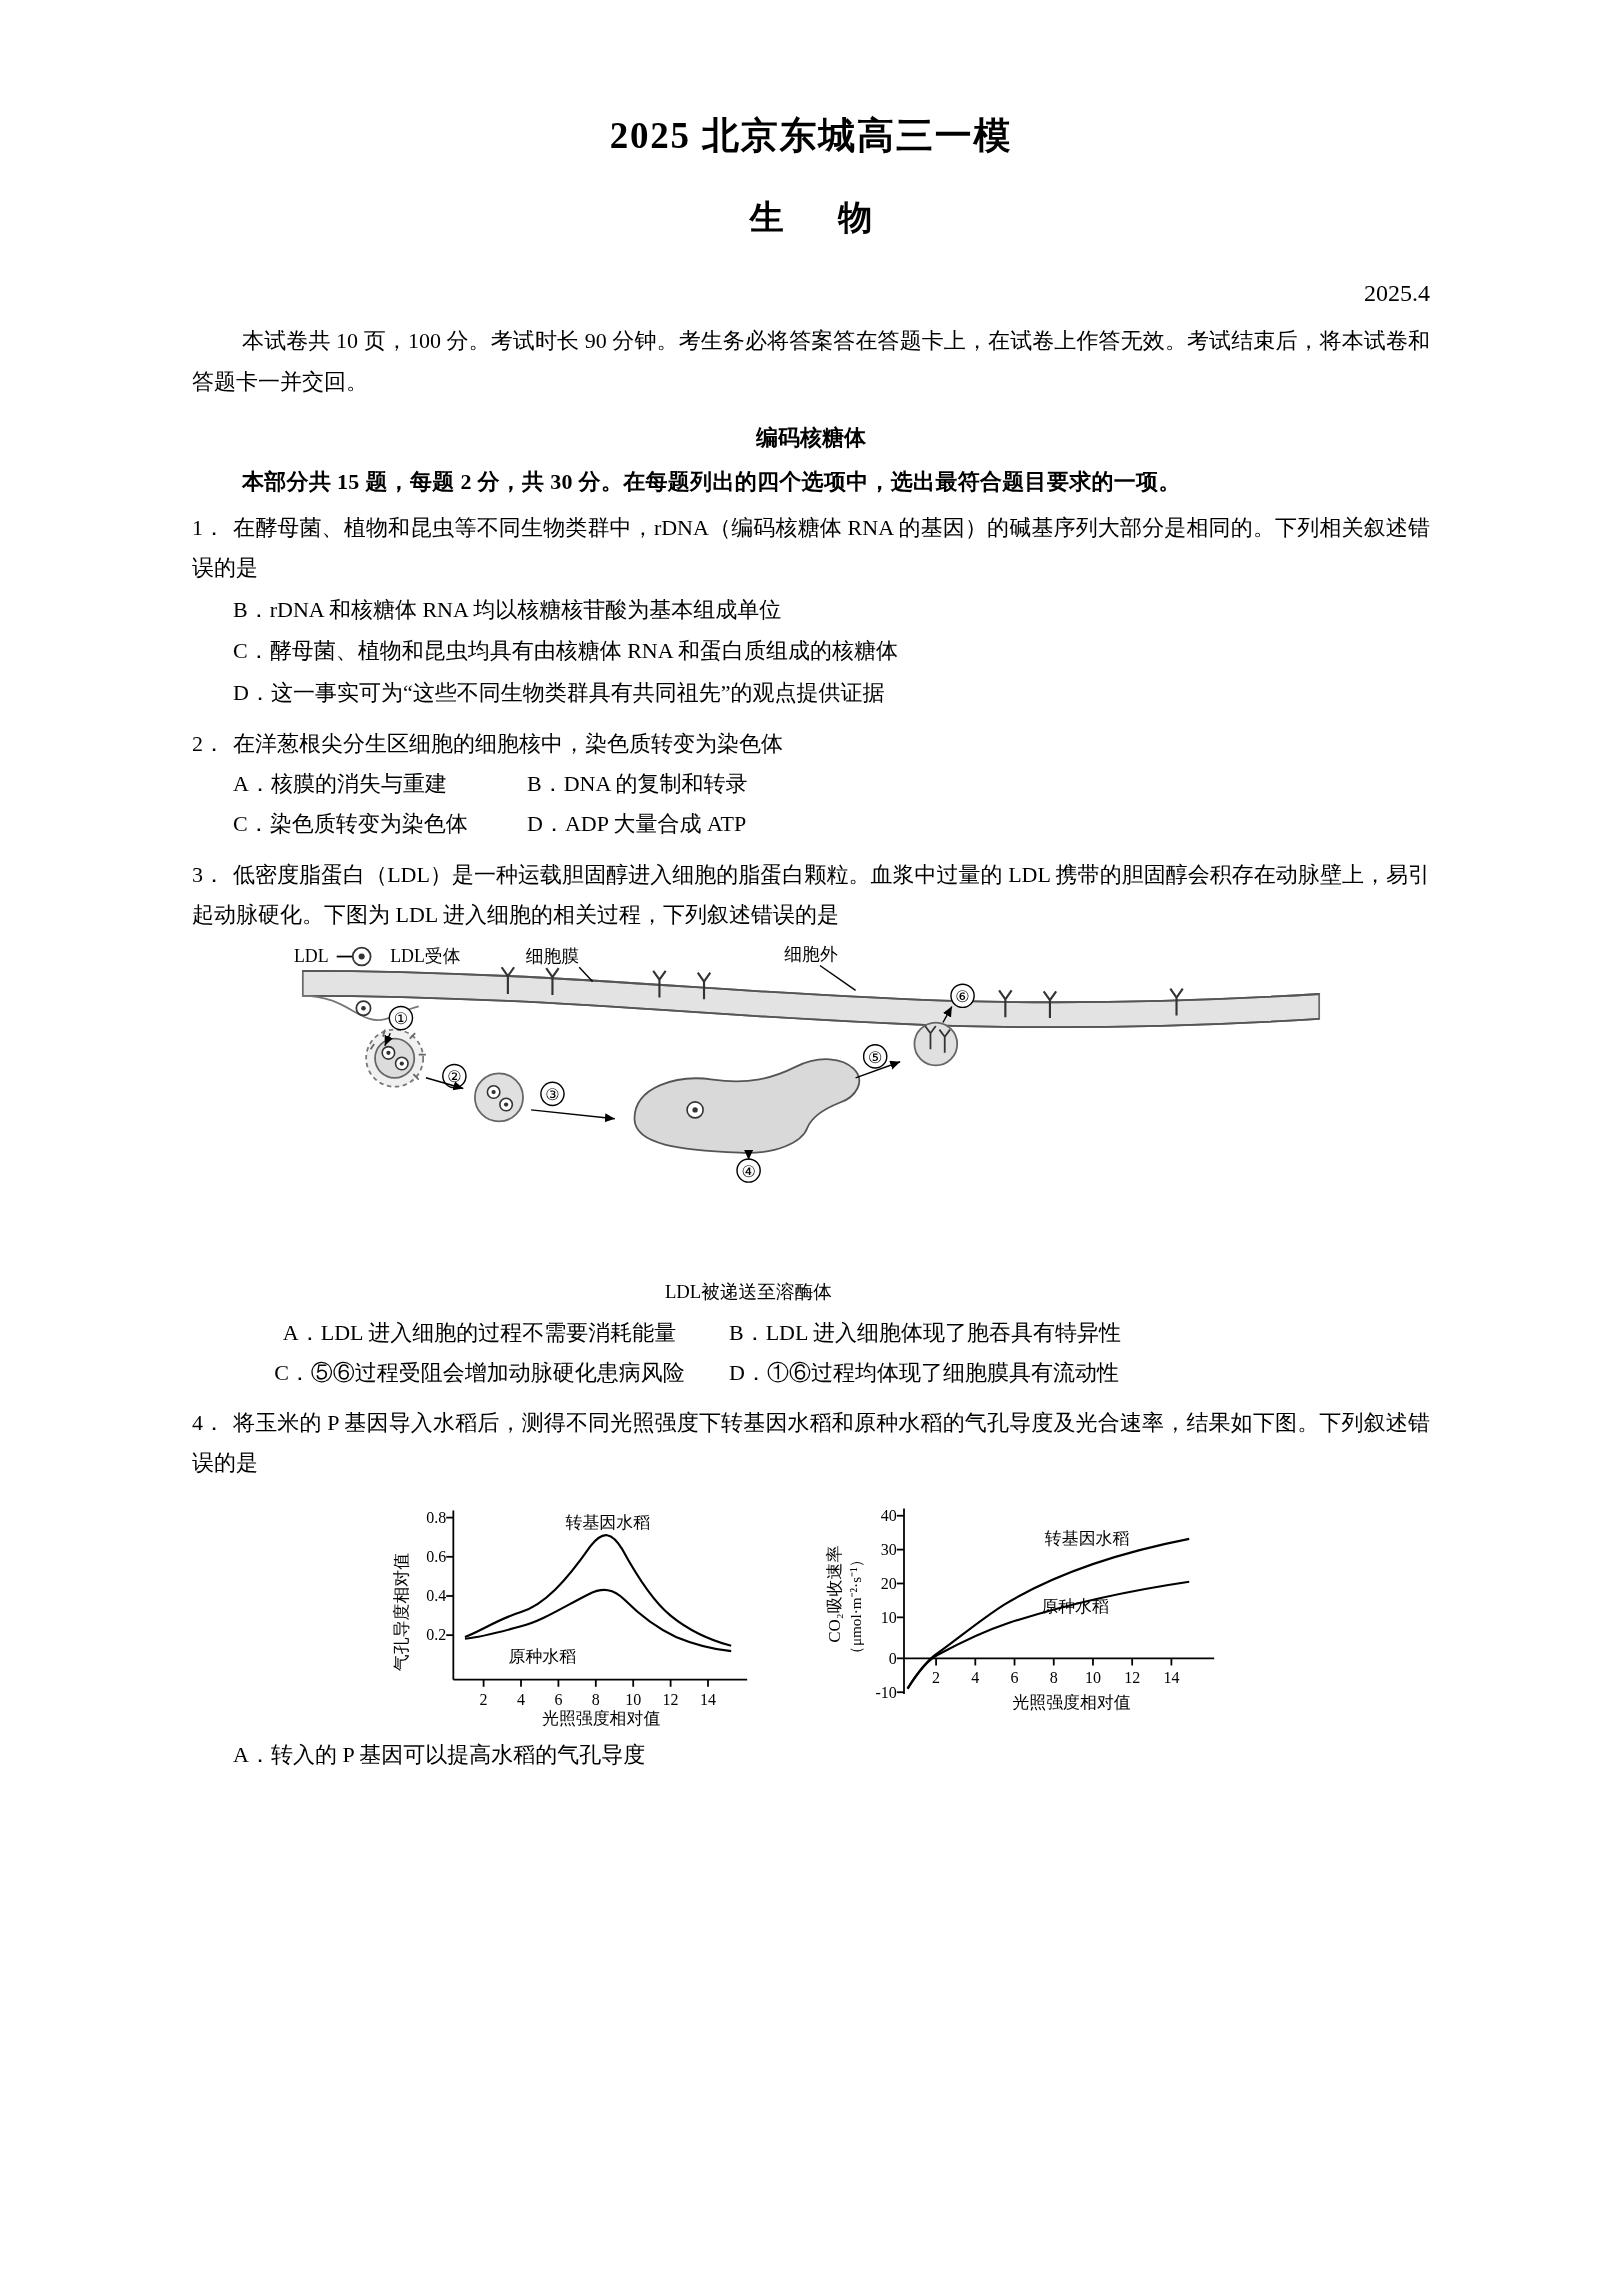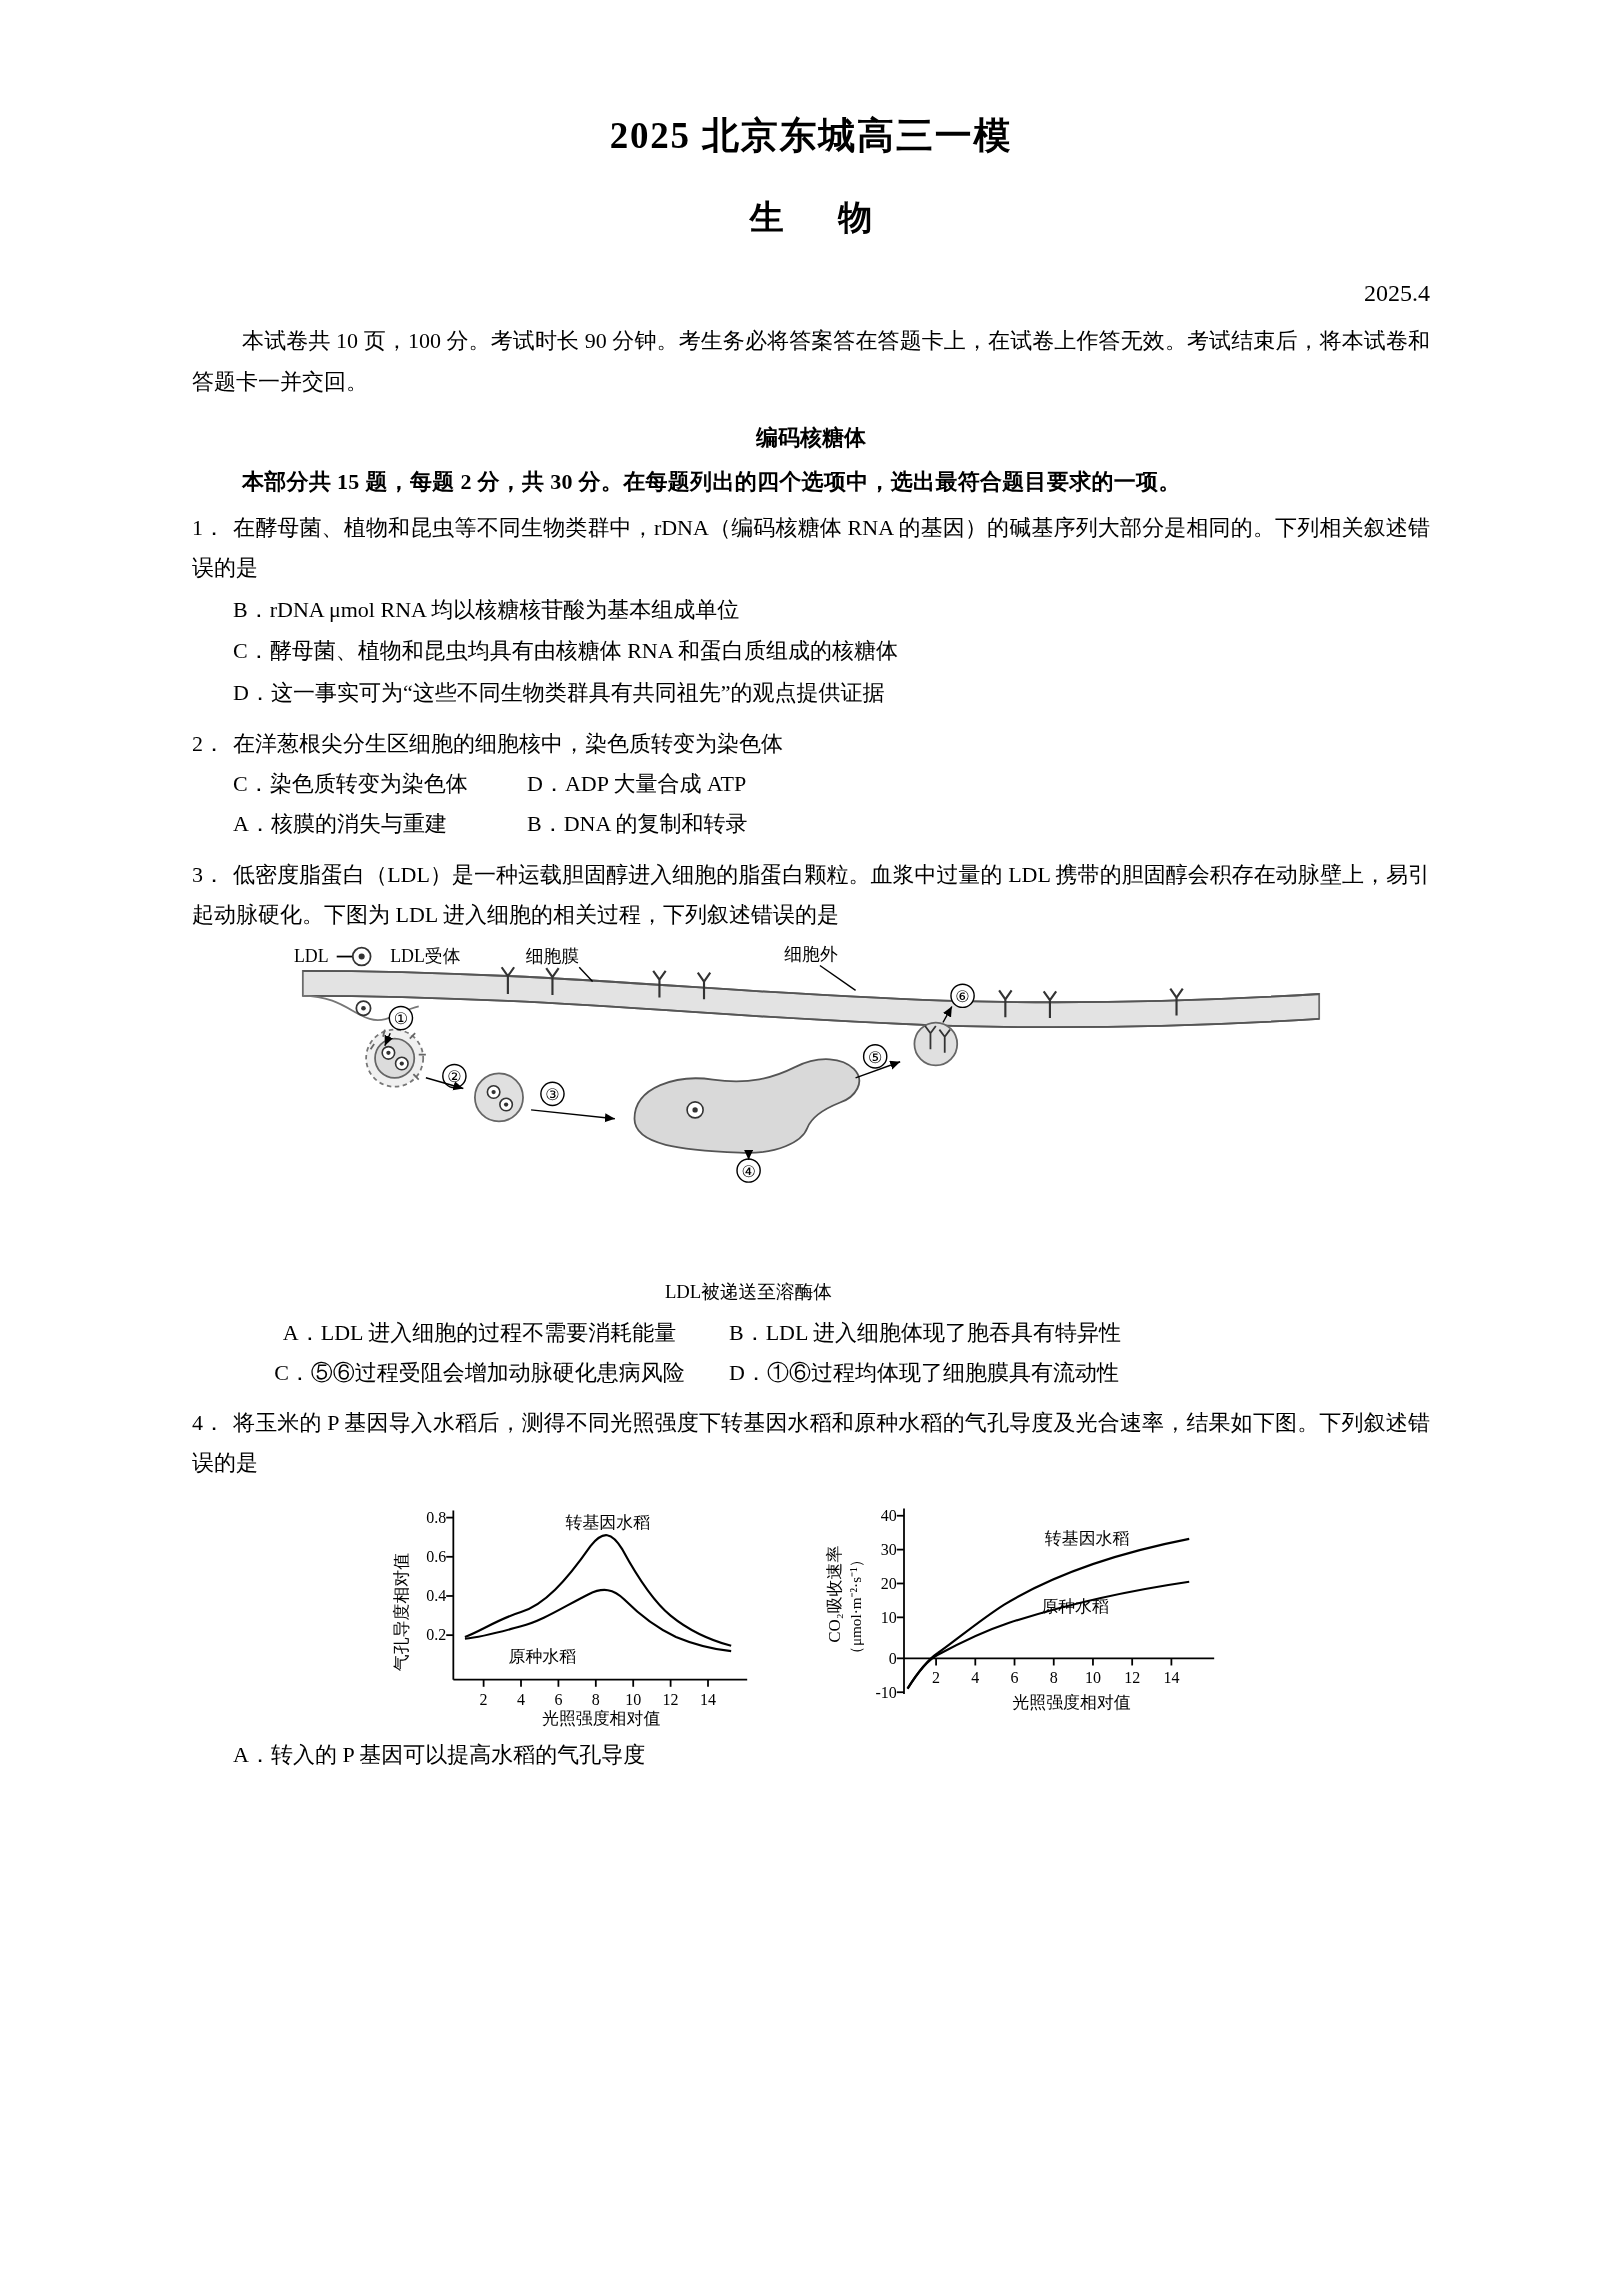--- a/index.html
+++ b/index.html
@@ -136,35 +136,35 @@
 
   <div class="intro"><span class="indent"></span><span>本试卷共 10 页，100 分。考试时长 90 分钟。考生务必将答案答在答题卡上，在试卷上作答无效。考试结束后，将本试卷和答题卡一并交回。</span></div>
 
   <div class="part-head">编码核糖体</div>
   <div class="part-note">本部分共 15 题，每题 2 分，共 30 分。在每题列出的四个选项中，选出最符合题目要求的一项。</div>
 
   <div class="q">
     <span class="q-num">1．</span>
     <span class="q-body">在酵母菌、植物和昆虫等不同生物类群中，rDNA（编码核糖体 RNA 的基因）的碱基序列大部分是相同的。下列相关叙述错误的是</span>
   </div>
-  <div class="opt">B．rDNA μmol RNA 均以核糖核苷酸为基本组成单位</div>
+  <div class="opt">B．rDNA 和核糖体 RNA 均以核糖核苷酸为基本组成单位</div>
   <div class="opt">C．酵母菌、植物和昆虫均具有由核糖体 RNA 和蛋白质组成的核糖体</div>
   <div class="opt">D．这一事实可为“这些不同生物类群具有共同祖先”的观点提供证据</div>
 
   <div class="q">
     <span class="q-num">2．</span>
     <span class="q-body">在洋葱根尖分生区细胞的细胞核中，染色质转变为染色体</span>
   </div>
   <div class="opt-row">
+    <span>A．核膜的消失与重建</span>
+    <span>B．DNA 的复制和转录</span>
+  </div>
+  <div class="opt-row">
     <span>C．染色质转变为染色体</span>
     <span>D．ADP 大量合成 ATP</span>
-  </div>
-  <div class="opt-row">
-    <span>A．核膜的消失与重建</span>
-    <span>B．DNA 的复制和转录</span>
   </div>
 
   <div class="q">
     <span class="q-num">3．</span>
     <span class="q-body">低密度脂蛋白（LDL）是一种运载胆固醇进入细胞的脂蛋白颗粒。血浆中过量的 LDL 携带的胆固醇会积存在动脉壁上，易引起动脉硬化。下图为 LDL 进入细胞的相关过程，下列叙述错误的是</span>
   </div>
 
   <div class="fig-ldl">
     <svg width="1052" height="330" viewBox="0 0 1180 370">
       <defs>

